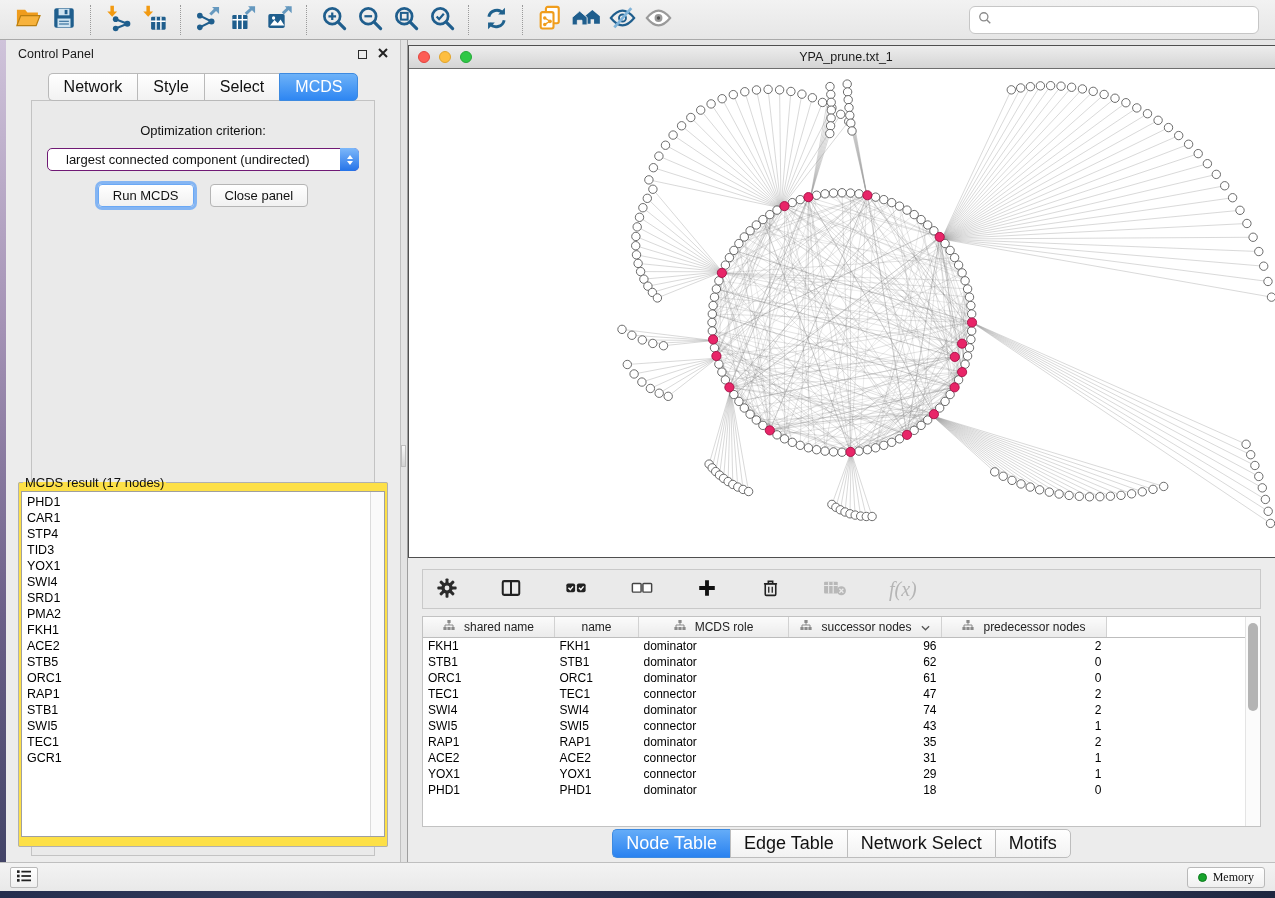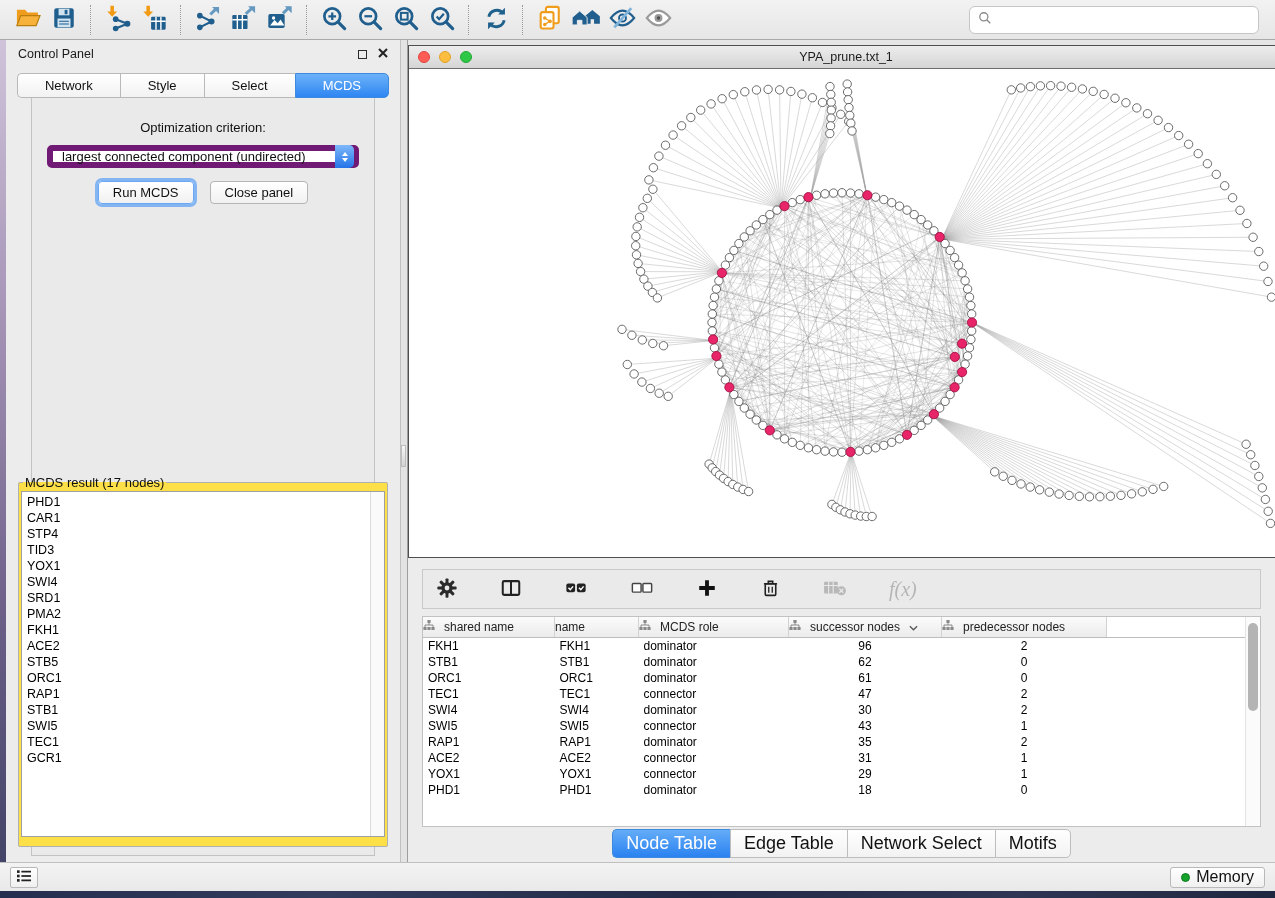--- a/index.html
+++ b/index.html
@@ -20,27 +20,27 @@
   
   .main{display:flex;height:822px}
   .wp-strip{width:6px;background:linear-gradient(#cfc3da,#a492b5 35%,#6b5f88 70%,#434467)}
 
   
   .control-panel{width:395px;background:#ececec;display:flex;flex-direction:column;box-sizing:border-box;border-right:1px solid #c0c0c0}
   .panel-header{height:22px;display:flex;align-items:center;padding:3px 12px 0;font-size:12.5px;color:#1a1a1a}
   .ph-icons{margin-left:auto;display:flex;gap:11px;align-items:center}
   .float-box{width:9px;height:9px;border:1.5px solid #2b2b2b;box-sizing:border-box;background:transparent}
   .cp-tabs{display:flex;justify-content:center;margin-top:8px;position:relative;z-index:2;margin-bottom:-1px}
-  .cp-tab{font-size:13px;padding:4px 27px;background:linear-gradient(#ffffff,#f2f2f2);border:1px solid #b9b9b9;border-right:none;color:#111;cursor:default}
+  .cp-tab{font-size:16px;padding:4px 15px;background:linear-gradient(#ffffff,#f2f2f2);border:1px solid #b9b9b9;border-right:none;color:#111;cursor:default}
   .cp-tab:first-child{border-radius:5px 0 0 5px}
   .cp-tab:last-child{border-radius:0 5px 5px 0;border-right:1px solid #b9b9b9}
   .cp-tab.active{background:linear-gradient(#6db2f8,#2e86f2);border-color:#3d8ae0;color:#fff}
   .cp-body{flex:1;margin:0 25px 6px;border:1px solid #c3c3c3;background:#eaeaea;display:flex;flex-direction:column;align-items:center;padding:16px 6px 8px;box-sizing:border-box}
   .opt-label{font-size:13px;color:#111;margin:6px 0 10px}
-  .dropdown{width:312px;height:23px;background:#fff;border:6px solid #701a75;border-radius:5px;display:flex;align-items:center;font-size:13px;box-sizing:border-box;padding-left:9px;color:#111}
+  .dropdown{width:312px;height:23px;background:#fff;border:1px solid #701a75;border-radius:5px;display:flex;align-items:center;font-size:13px;box-sizing:border-box;padding-left:18px;color:#111}
   .dd-text{flex:1;white-space:nowrap;overflow:hidden}
   .dd-stepper{width:19px;height:23px;margin-right:-1px;background:linear-gradient(#7db8fa,#2573e8);border-radius:0 5px 5px 0;display:flex;flex-direction:column;align-items:center;justify-content:center;gap:2px}
   .dd-up{width:0;height:0;border-left:3.5px solid transparent;border-right:3.5px solid transparent;border-bottom:4.5px solid #fff}
   .dd-down{width:0;height:0;border-left:3.5px solid transparent;border-right:3.5px solid transparent;border-top:4.5px solid #fff}
   .btn-row{display:flex;gap:16px;margin-top:13px}
   .btn{font-size:13px;background:linear-gradient(#ffffff,#f1f1f1);border:1px solid #b5b5b5;border-radius:4px;padding:3px 14px;color:#111;cursor:default;font-family:"Liberation Sans",sans-serif}
   .btn.focused{box-shadow:0 0 0 3px rgba(106,168,245,.8);border-color:#6aa8f5}
   .mcds-fieldset{margin-top:auto;width:370px;height:372px;border:1px solid #b0b0b0;border-radius:2px;padding:1px 2px 2px;box-sizing:border-box;background:#fde047}
   .mcds-fieldset legend{font-size:13px;color:#111;padding:0 2px;margin-left:2px}
   .list-wrap{display:flex;height:344px;background:#fff;border:1px solid #9f9f9f}
@@ -66,37 +66,37 @@
 
   
   .table-panel{flex:1;background:#ececec;display:flex;flex-direction:column;box-sizing:border-box;padding-top:4px;min-height:0}
   .tp-toolbar{margin:7px 14px 0;height:40px;background:#eaeaea;border:1px solid #c9c9c9;display:flex;align-items:center;gap:42px;padding:0 13px;box-sizing:border-box;flex:none}
   .tp-icon{display:flex;align-items:center;background:none;border:none;padding:0}
   .fx{font-family:"Liberation Serif",serif;font-style:italic;font-size:20px;color:#b5b5b5;line-height:1}
   .tp-table-wrap{margin:7px 14px 0;background:#fff;border:1px solid #c2c2c2;flex:1;overflow:hidden;position:relative;min-height:0}
   table.node-table{border-collapse:collapse;table-layout:fixed;width:823px}
   table.node-table th{height:20px;background:linear-gradient(#fbfbfb,#ebebeb);border-right:1px solid #d2d2d2;border-bottom:1px solid #bdbdbd;font-weight:normal;font-size:12px;color:#222;overflow:hidden;white-space:nowrap;padding:0}
   table.node-table th.filler{background:#fff;border-right:none}
-  .th-inner{display:flex;align-items:center;gap:9px}
+  .th-inner{display:flex;align-items:center;justify-content:center;gap:9px}
   table.node-table td{height:16px;font-size:12px;padding:0 5px;white-space:nowrap;overflow:hidden;color:#000}
-  td.num{text-align:center}
+  td.num{text-align:right}
   td.n-succ{padding-right:16px}
   td.n-pred{padding-right:9px}
   .tbl-scrollbar{position:absolute;right:0;top:0;bottom:0;width:14px;background:#fbfbfb;border-left:1px solid #e4e4e4}
   .tbl-thumb{position:absolute;left:2px;right:2px;top:6px;height:88px;background:#b4b4b4;border-radius:6px}
   .tp-tabs{display:flex;justify-content:center;margin:2px 0 4px;flex:none}
   .tp-tab{font-size:18px;padding:3px 13px;background:linear-gradient(#ffffff,#f2f2f2);border:1px solid #bdbdbd;border-right:none;color:#111;cursor:default}
   .tp-tab:first-child{border-radius:5px 0 0 5px}
   .tp-tab:last-child{border-radius:0 5px 5px 0;border-right:1px solid #bdbdbd}
   .tp-tab.active{background:linear-gradient(#64acf8,#2a82f0);border-color:#3d8ae0;color:#fff}
 
   
   .status-bar{height:29px;background:linear-gradient(#f3f3f3,#e9e9e9);border-top:1px solid #bfbfbf;display:flex;align-items:center;padding:0 10px;box-sizing:border-box}
   .list-btn{width:28px;height:21px;background:linear-gradient(#ffffff,#f0f0f0);border:1px solid #b9b9b9;border-radius:2px;display:flex;align-items:center;justify-content:center;padding:0}
-  .memory-btn{margin-left:auto;display:flex;align-items:center;gap:6px;background:linear-gradient(#ffffff,#f0f0f0);border:1px solid #b9b9b9;border-radius:3px;padding:2px 10px;height:21px;box-sizing:border-box;font-size:16px;color:#111;font-family:Liberation Sans, sans-serif}
+  .memory-btn{margin-left:auto;display:flex;align-items:center;gap:6px;background:linear-gradient(#ffffff,#f0f0f0);border:1px solid #b9b9b9;border-radius:3px;padding:2px 10px;height:21px;box-sizing:border-box;font-size:12px;color:#111;font-family:Liberation Serif, serif}
   .mem-dot{width:9px;height:9px;border-radius:50%;background:#16a32b;border:1px solid #0c7a1d;box-sizing:border-box}
 </style>
 </head>
 <body>
 
 <div class="app">
 
   <div class="toolbar">
     <button class="tb-btn">
         <span><svg width="28" height="28" viewBox="0 0 24 24">
@@ -1179,21 +1179,21 @@
                   <td>TEC1</td>
                   <td>connector</td>
                   <td class="num n-succ">47</td>
                   <td class="num n-pred">2</td>
                   <td></td>
                 </tr>
                 <tr>
                   <td>SWI4</td>
                   <td>SWI4</td>
                   <td>dominator</td>
-                  <td class="num n-succ">30</td>
+                  <td class="num n-succ">74</td>
                   <td class="num n-pred">2</td>
                   <td></td>
                 </tr>
                 <tr>
                   <td>SWI5</td>
                   <td>SWI5</td>
                   <td>connector</td>
                   <td class="num n-succ">43</td>
                   <td class="num n-pred">1</td>
                   <td></td>

